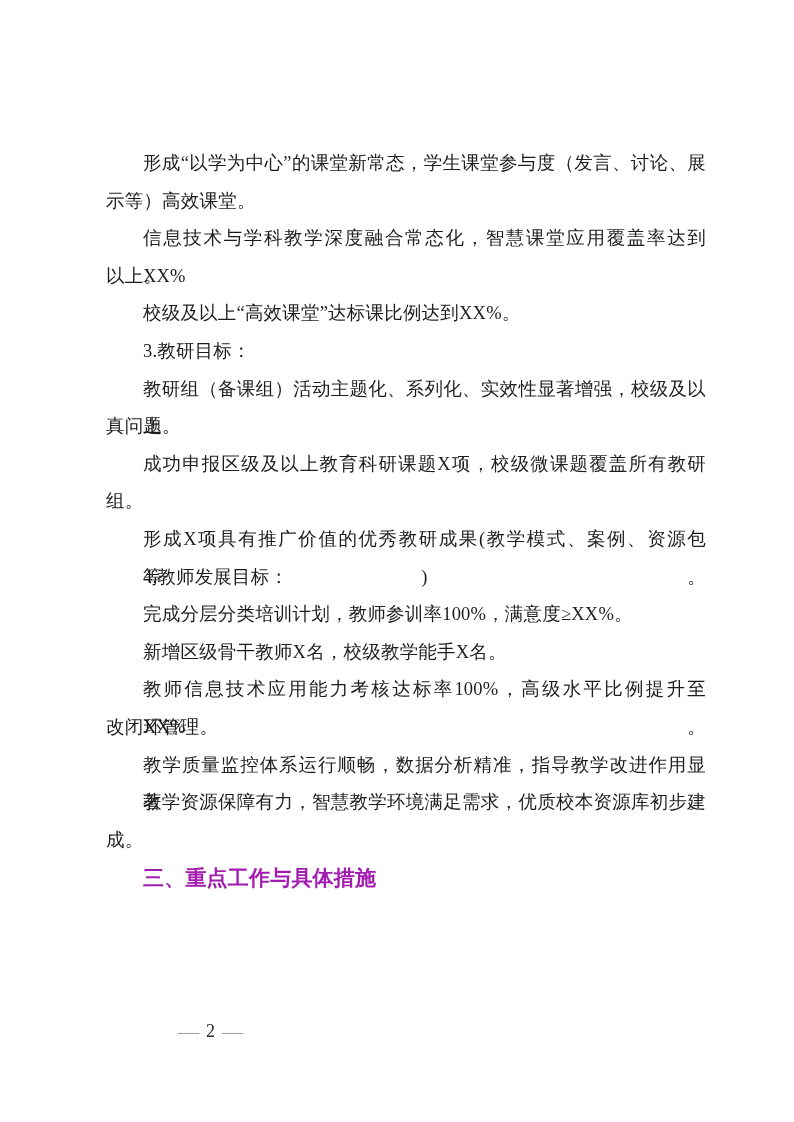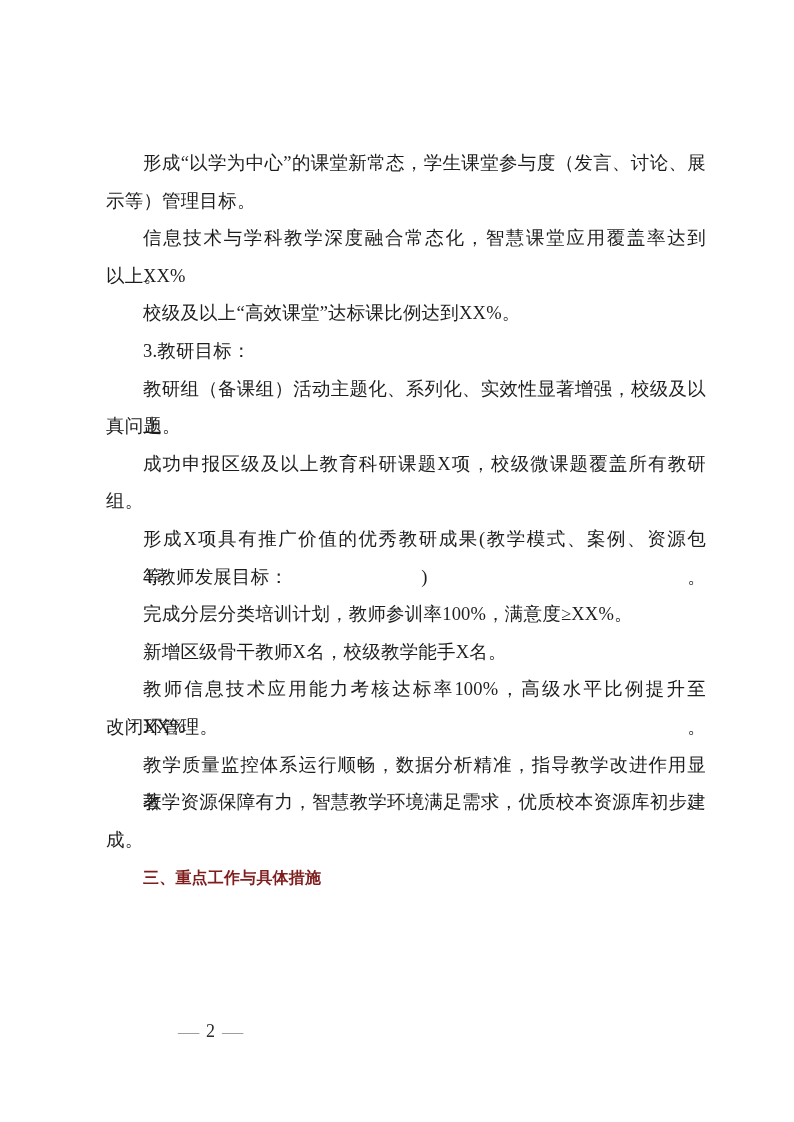--- a/index.html
+++ b/index.html
@@ -33,22 +33,22 @@
     padding-left: 37px;
   }
   .just {
     text-align: justify;
     text-align-last: justify;
     text-justify: inter-character;
   }
   .heading {
     font-family: "Liberation Sans", "DejaVu Sans", sans-serif;
     font-weight: bold;
-    font-size: 16px;
-    color: #7f1d1d;
+    font-size: 21px;
+    color: #a21caf;
   }
   .footer {
     position: absolute;
     left: 180px;
     top: 1021px;
     display: flex;
     align-items: center;
     gap: 9px;
     font-size: 17px;
   }
@@ -61,21 +61,21 @@
     color: #2b2b2b;
     font-size: 18px;
   }
 </style>
 </head>
 <body>
 
 <div class="page">
   <div class="content">
     <div class="ln indent just">形成“以学为中心”的课堂新常态，学生课堂参与度（发言、讨论、展</div>
-    <div class="ln">示等）管理目标。</div>
+    <div class="ln">示等）高效课堂。</div>
     <div class="ln indent just">信息技术与学科教学深度融合常态化，智慧课堂应用覆盖率达到XX%</div>
     <div class="ln">以上。</div>
     <div class="ln indent">校级及以上“高效课堂”达标课比例达到XX%。</div>
     <div class="ln indent">3.教研目标：</div>
     <div class="ln indent just">教研组（备课组）活动主题化、系列化、实效性显著增强，校级及以上</div>
     <div class="ln">真问题。</div>
     <div class="ln indent just">成功申报区级及以上教育科研课题X项，校级微课题覆盖所有教研</div>
     <div class="ln">组。</div>
     <div class="ln indent just">形成X项具有推广价值的优秀教研成果(教学模式、案例、资源包等)。</div>
     <div class="ln indent">4.教师发展目标：</div>

